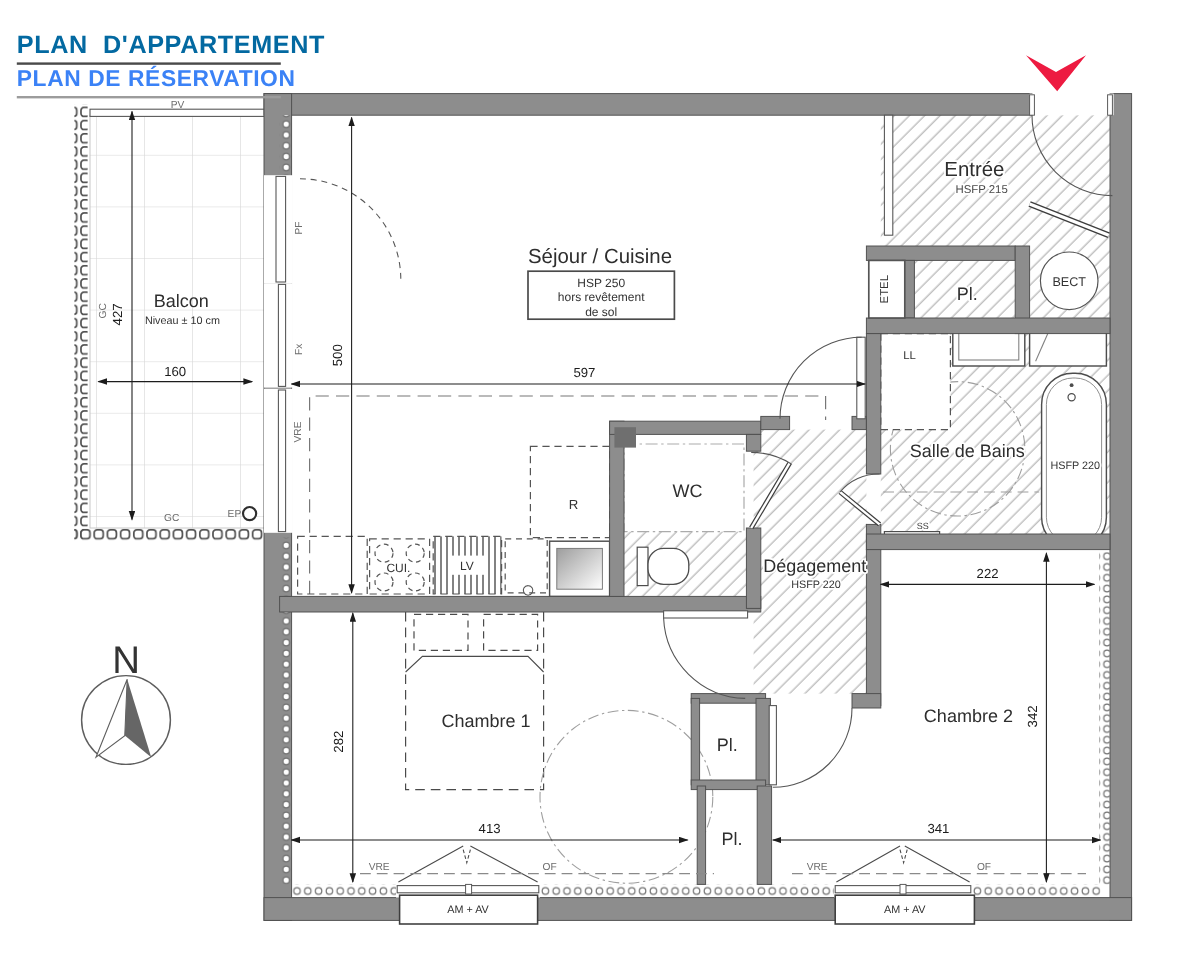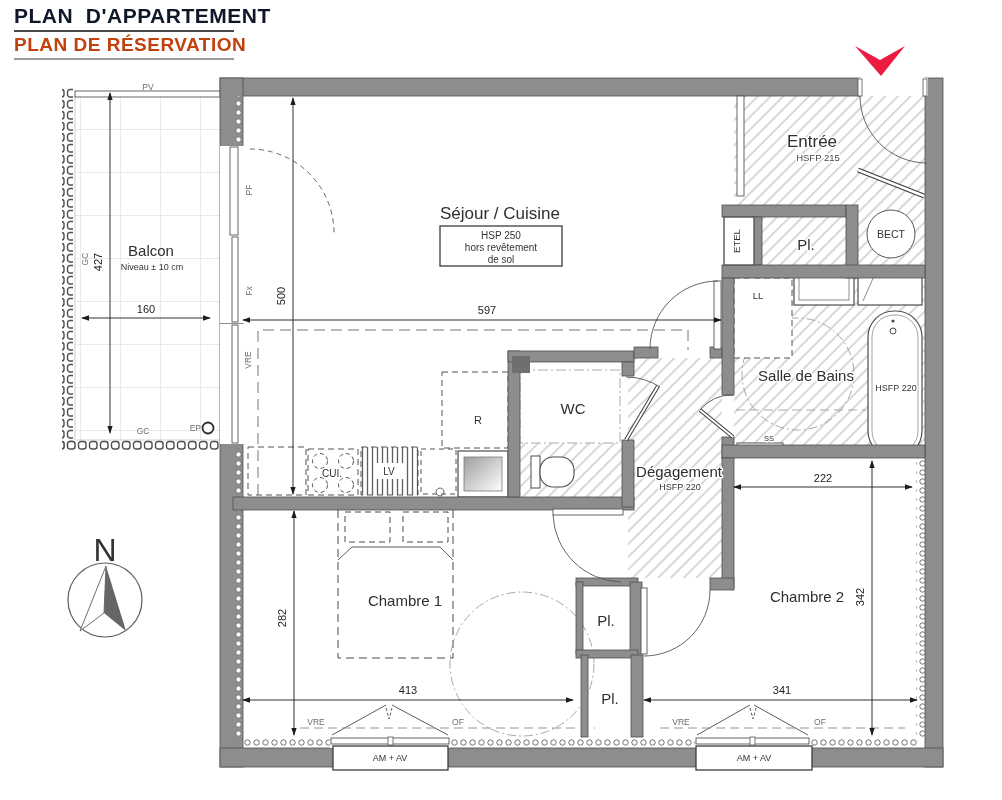--- a/index.html
+++ b/index.html
@@ -1,20 +1,20 @@
 <!DOCTYPE html>
 <html><head>
 <meta charset="utf-8">
 <style>
   html,body{margin:0;padding:0;background:#fff;width:1002px;height:800px;overflow:hidden;}
   body{font-family:"Liberation Sans",sans-serif;position:relative;}
   .titleblock{position:absolute;left:14px;top:4px;z-index:5;}
-  .t1{font-size:21px;font-weight:bold;letter-spacing:.5px;color:#0f172a;border-bottom:2px solid #4a4a4a;
-      padding-bottom:2px;width:220px;white-space:pre;}
-  .t2{font-size:19px;font-weight:bold;letter-spacing:.5px;color:#c2410c;border-bottom:2px solid #9c9c9c;
+  .t1{font-size:21px;font-weight:bold;letter-spacing:.5px;color:#0369a1;border-bottom:2px solid #4a4a4a;
+      padding-bottom:2px;width:220px;white-space:pre;margin-top:22px;}
+  .t2{font-size:19px;font-weight:bold;letter-spacing:.5px;color:#3b82f6;border-bottom:2px solid #9c9c9c;
       padding-bottom:2px;width:220px;margin-top:2px;white-space:pre;}
   svg{position:absolute;left:0;top:0;}
   svg text{font-family:"Liberation Sans",sans-serif;fill:#333;}
   .room{font-size:15px;fill:#2e2e2e;}
   .big{font-size:17px;}
   .dim{font-size:11px;fill:#1c1c1c;}
   .sm{font-size:8.5px;fill:#6d6d6d;}
   .note{font-size:9.5px;fill:#4a4a4a;}
   .halo{paint-order:stroke;stroke:#ffffff;stroke-width:3px;stroke-linejoin:round;}
   .wall{fill:#8d8d8d;stroke:#4f4f4f;stroke-width:.8;}

